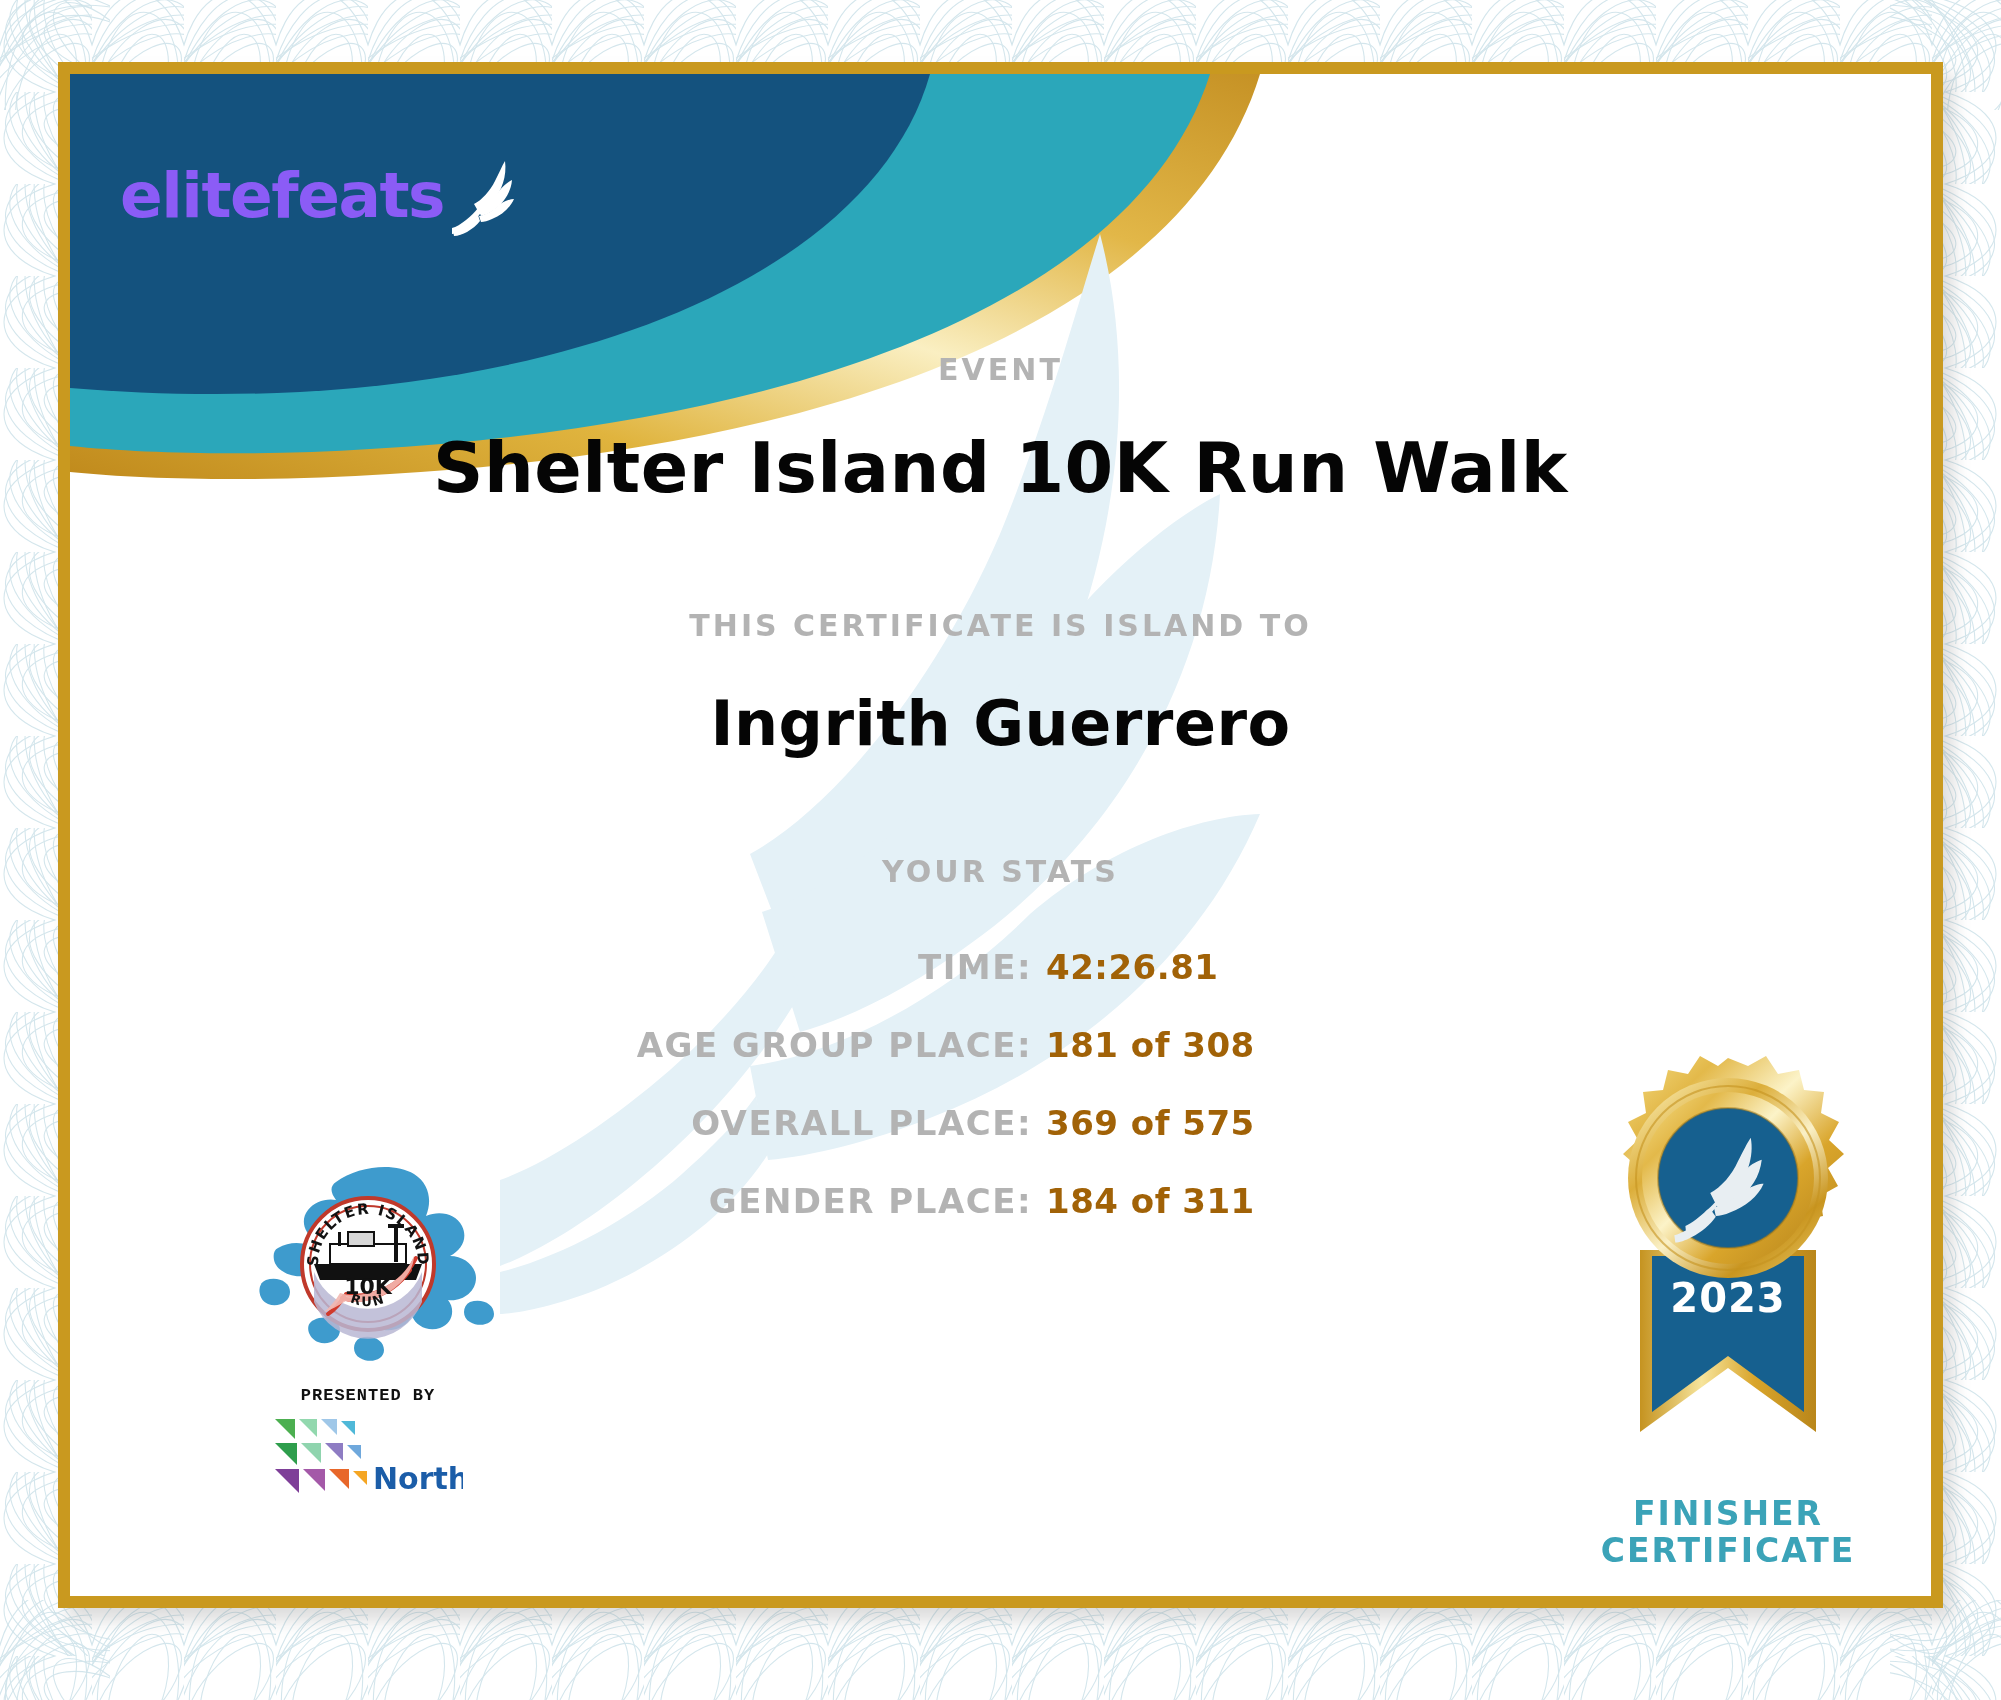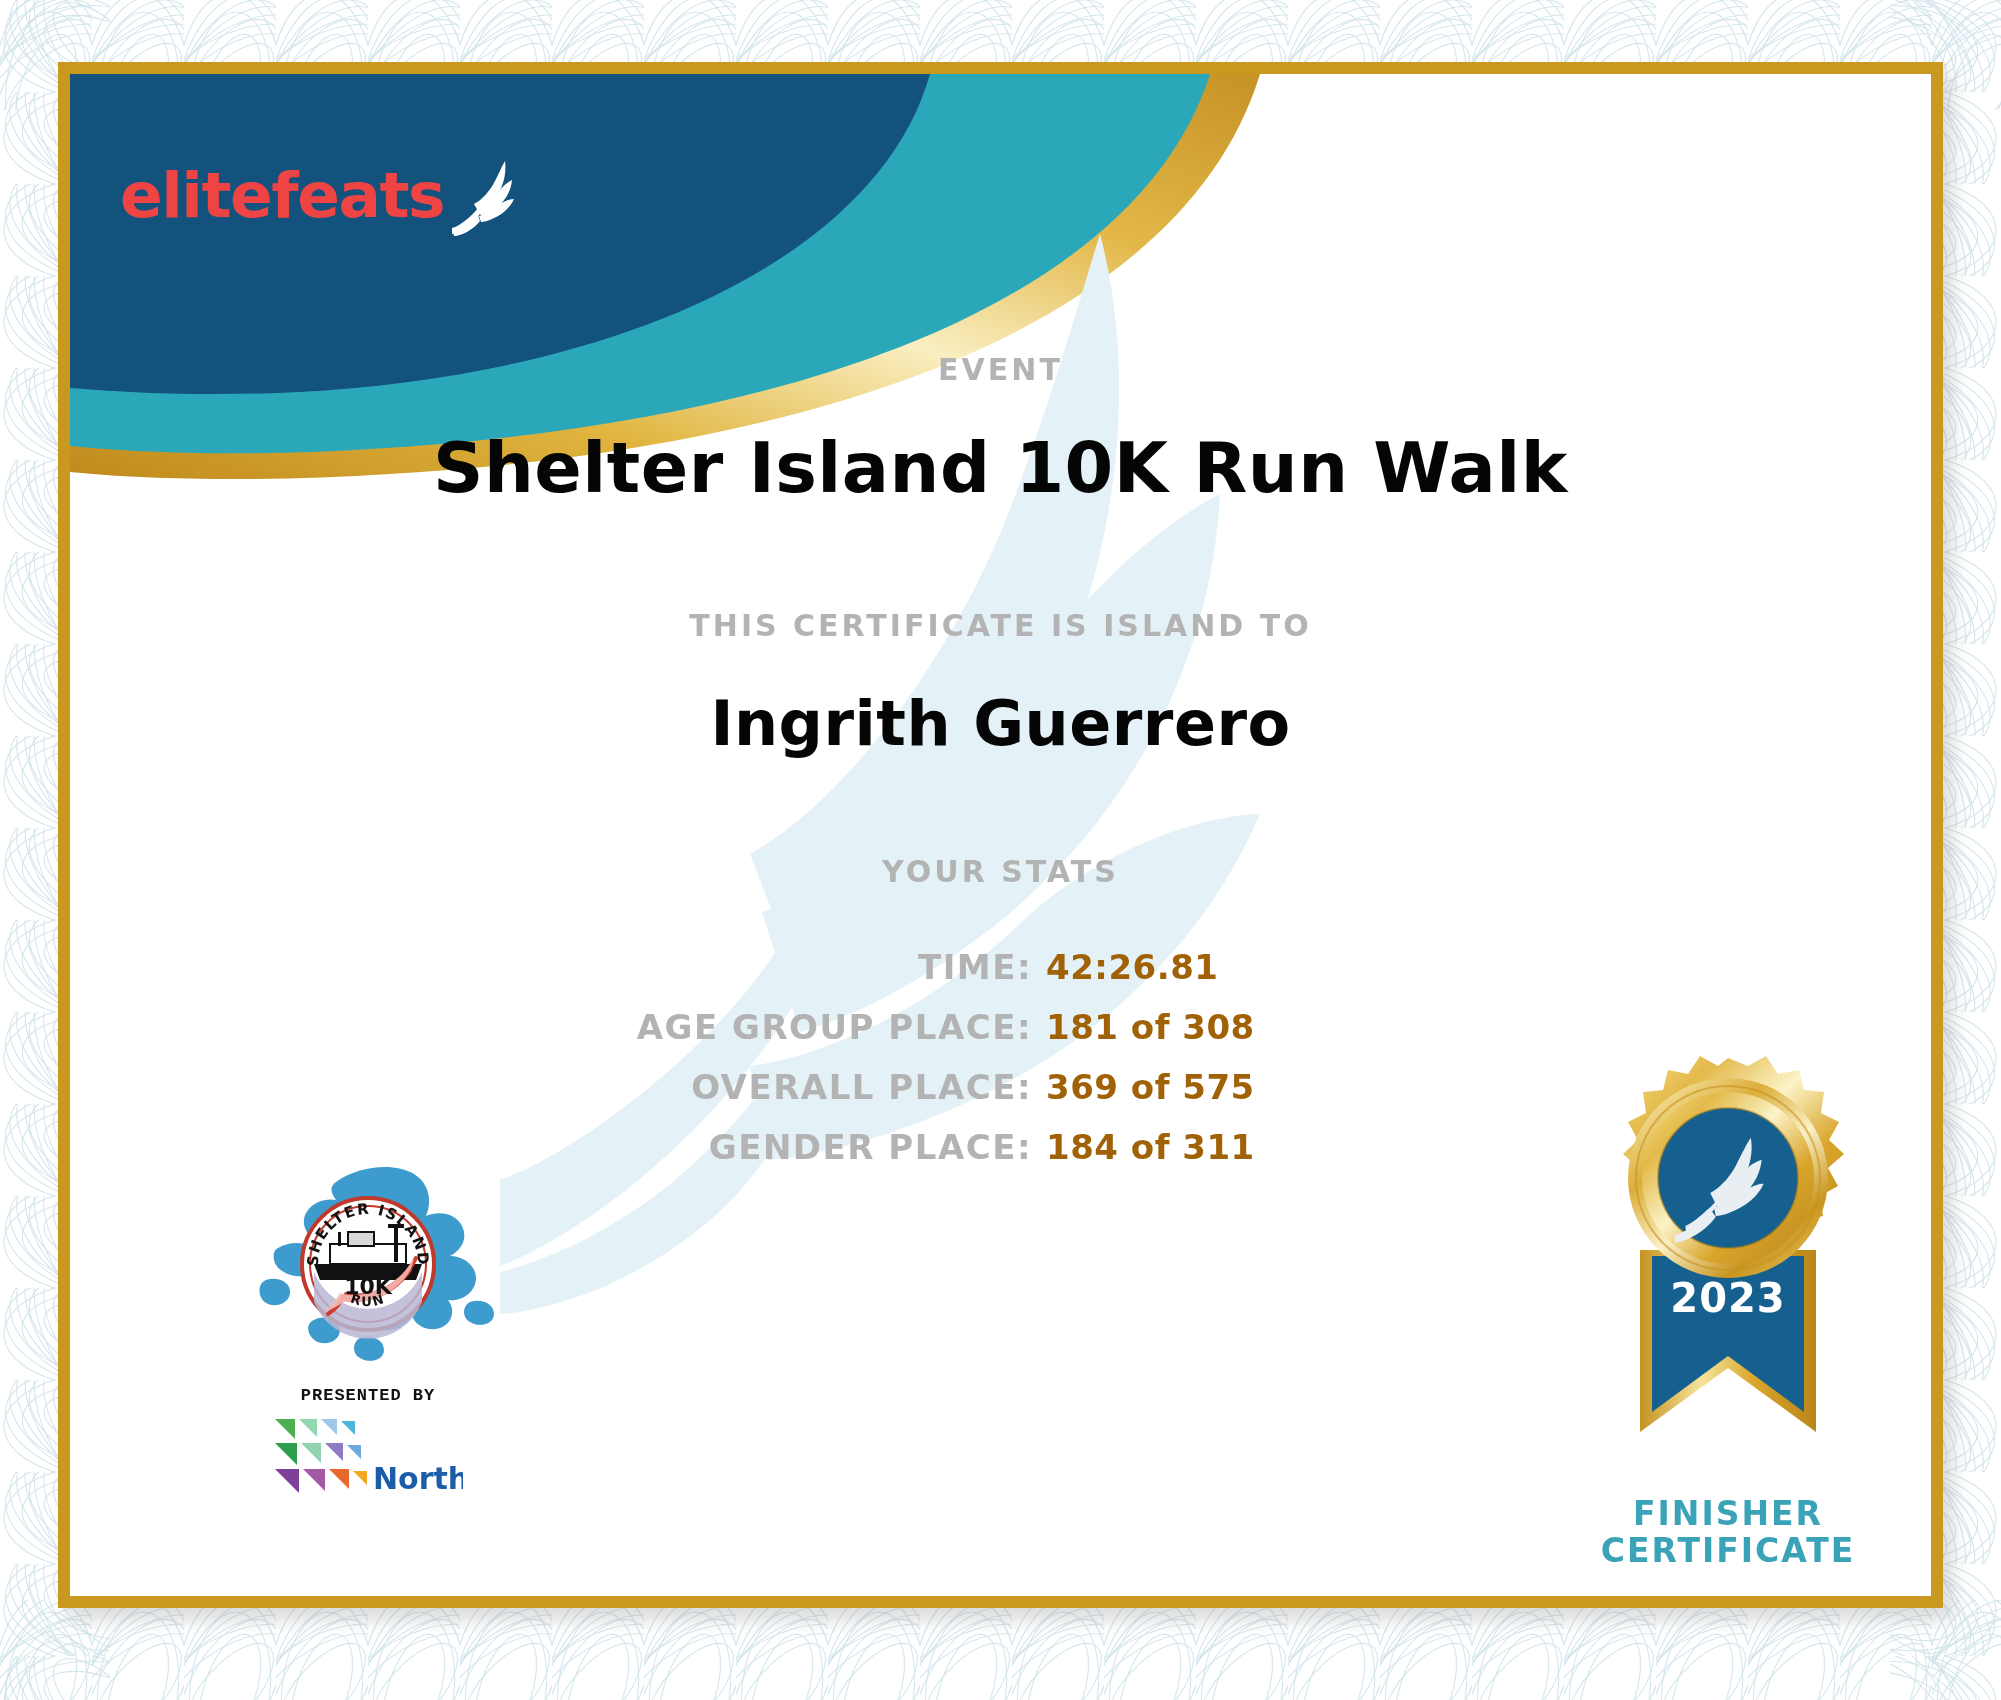--- a/index.html
+++ b/index.html
@@ -28,21 +28,21 @@
 
   
   .swoosh{position:absolute;left:0;top:0;width:1200px;height:420px;z-index:3;}
 
   
   .brand{
     position:absolute;left:50px;top:78px;z-index:6;
     display:flex;align-items:center;gap:4px;
   }
   .brand-word{
-    color:#ef4444;font-size:63px;font-weight:700;letter-spacing:-1.5px;
+    color:#8b5cf6;font-size:63px;font-weight:700;letter-spacing:-1.5px;
     font-family:"DejaVu Sans", sans-serif;line-height:1;
   }
   .brand-wing{width:72px;height:80px;margin-left:2px;margin-top:6px;}
 
   
   .watermark{
     position:absolute;left:430px;top:120px;width:800px;height:1120px;
     z-index:3;opacity:1;pointer-events:none;
   }
 
@@ -68,21 +68,21 @@
   }
   .awarded-dist{
     margin-top:8px;text-align:center;color:#1a1a1a;
     font-size:40px;font-weight:400;
     font-family:"DejaVu Sans", sans-serif;
   }
 
   .stats-block{position:absolute;left:0;right:0;top:780px;}
   .stats-heading{margin-bottom:58px;}
   .stats-rows{
-    display:flex;flex-direction:column;gap:20px;
+    display:flex;flex-direction:column;gap:38px;
     width:740px;margin-left:530px;
   }
   .stat-row{display:flex;align-items:baseline;justify-content:flex-start;}
   .stat-label{
     flex:0 0 auto;width:432px;text-align:right;
     color:#b3b3b3;font-size:34px;letter-spacing:1.5px;font-weight:600;
     font-family:"DejaVu Sans", sans-serif;
   }
   .stat-value{
     margin-left:14px;color:#a16207;font-size:34px;font-weight:700;

